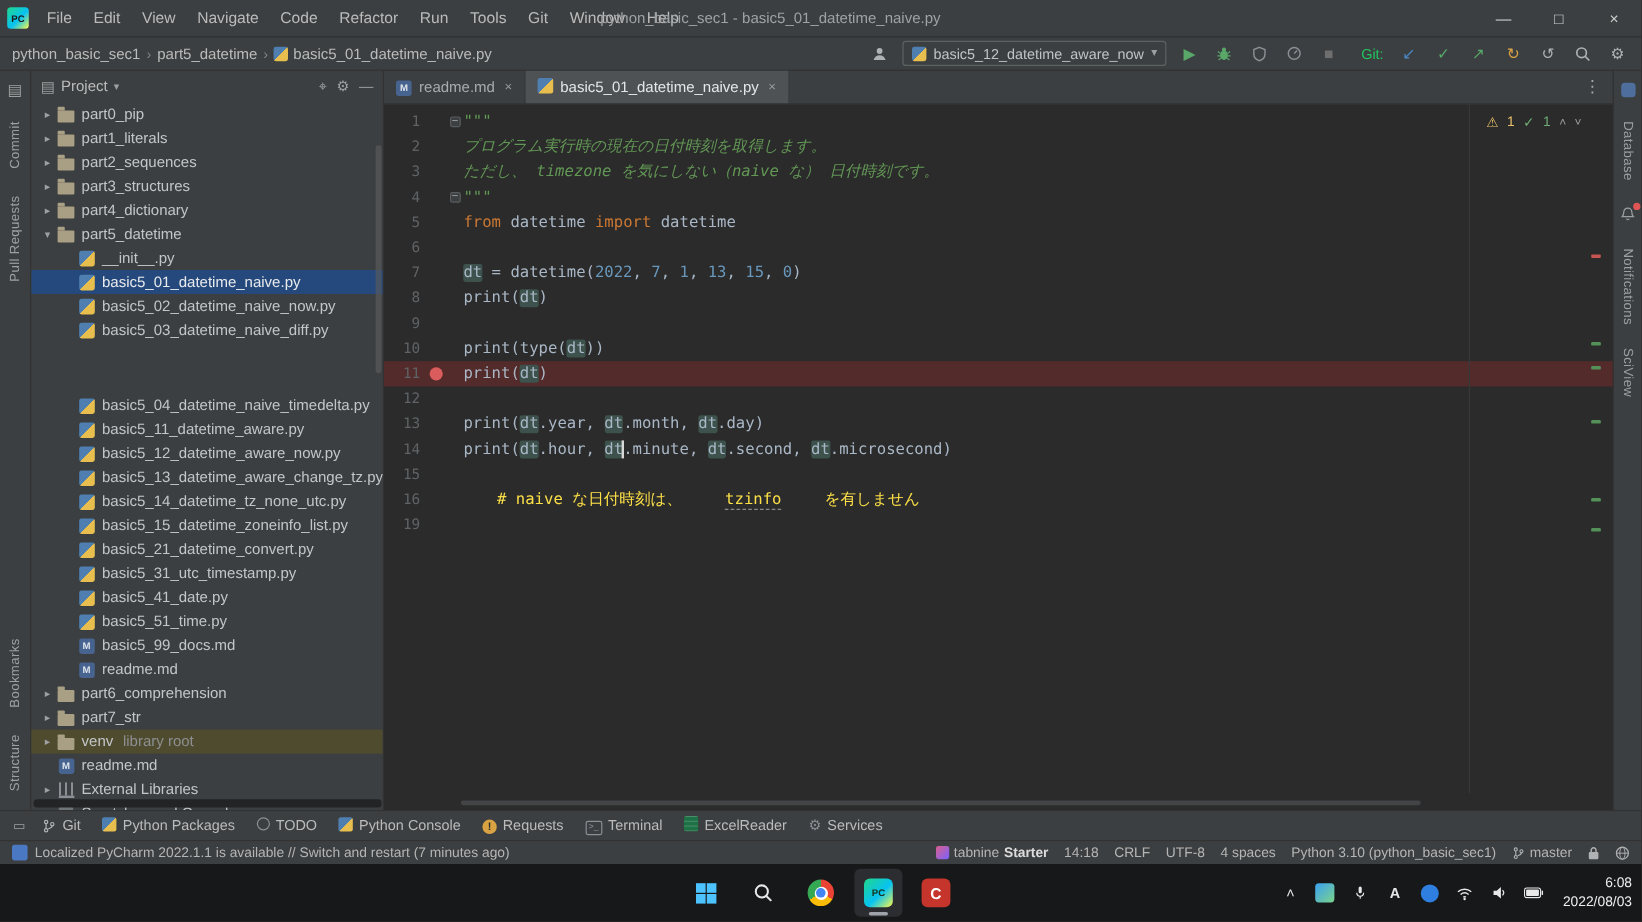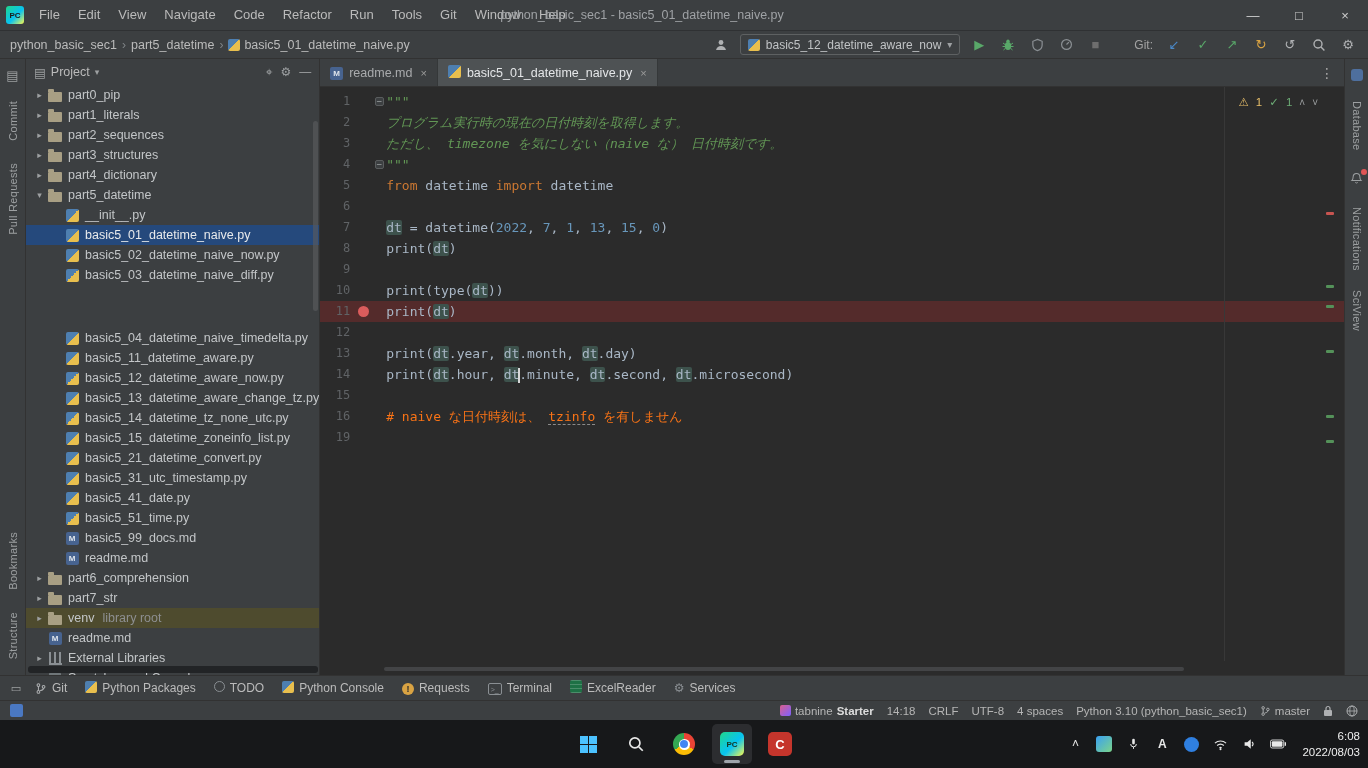--- a/index.html
+++ b/index.html
@@ -16,21 +16,21 @@
   .win-btn { width:46px; display:flex; align-items:center; justify-content:center; color:#cfcfcf; font-size:13px; }
 
   
   .toolbar { flex:0 0 28px; background:#3c3f41; border-bottom:1px solid #323232; display:flex; align-items:center; padding:0 10px; }
   .crumb { font-size:12.5px; color:#bbbbbb; display:flex; align-items:center; gap:4px; }
   .crumb-sep { color:#7f8487; margin:0 5px; font-size:12px; }
   .toolbar-right { margin-left:auto; display:flex; align-items:center; gap:9px; }
   .tb-ic { display:inline-flex; align-items:center; justify-content:center; width:20px; height:20px; font-size:13px; color:#afb1b3; }
   .run-combo { display:flex; align-items:center; gap:6px; border:1px solid #5e6162; border-radius:3px; height:21px; padding:0 7px; font-size:12px; color:#c0c3c5; min-width:210px; }
   .combo-arrow { margin-left:auto; color:#9da0a2; font-size:10px; }
-  .git-label { font-size:12px; color:#a3a3a3; margin:0 2px 0 20px; }
+  .git-label { font-size:12px; color:#22c55e; margin:0 2px 0 8px; }
   .green { color:#59a869 !important; } .blue { color:#4a88c7 !important; } .gray { color:#6e6e6e !important; } .amber { color:#d9a343 !important; }
 
   
   .main { flex:1 1 auto; display:flex; min-height:0; }
   .stripe { background:#3c3f41; display:flex; flex-direction:column; align-items:center; }
   .stripe-left { flex:0 0 26px; border-right:1px solid #323232; padding:8px 0 10px; gap:18px; }
   .stripe-right { flex:0 0 24px; border-left:1px solid #323232; padding:8px 0; gap:18px; }
   .vl-left { writing-mode:vertical-rl; transform:rotate(180deg); font-size:11px; color:#9da0a2; letter-spacing:.3px; }
   .vl-right { writing-mode:vertical-rl; font-size:11px; color:#9da0a2; letter-spacing:.3px; }
   .stripe-spacer { margin-top:auto; }
@@ -78,21 +78,21 @@
   .code-line.bp { background:#542b2b; }
   .ln { flex:0 0 34px; text-align:right; color:#606366; font-size:12px; padding-right:4px; font-family:"DejaVu Sans Mono",monospace; }
   .g1 { flex:0 0 18px; display:flex; align-items:center; justify-content:center; }
   .g2 { flex:0 0 14px; display:flex; align-items:center; justify-content:center; }
   .bp-dot { width:11px; height:11px; border-radius:50%; background:#db5c5c; }
   .fold { color:#9da0a2; font-size:9px; border:1px solid #5a5d5e; border-radius:2px; width:9px; height:9px; line-height:7px; text-align:center; background:#3c3f41; }
   .code-text { color:#a9b7c6; white-space:pre; }
   .tk-kw { color:#cc7832; }
   .tk-num { color:#6897bb; }
   .tk-str { color:#629755; font-style:italic; }
-  .tk-cmt { color:#f97316; }
+  .tk-cmt { color:#fde047;margin-left:28px; }
   .tk-hl { background:#3d524c; border-radius:2px; }
   .tk-u { border-bottom:1px dashed #8a8a8a;text-align:right; }
   .caret { display:inline-block; width:2px; height:15px; background:#d8d8d8; vertical-align:middle; margin:0 -1px; }
   .margin-line { position:absolute; top:0; bottom:14px; left:904px; width:1px; background:#383838; }
   .insp { position:absolute; top:8px; right:26px; display:flex; align-items:center; gap:7px; font-size:11.5px; color:#bbbbbb; font-family:"Liberation Sans",sans-serif; }
   .insp .w { color:#e8bf6a; } .insp .okc { color:#6cab75; } .insp .nav { color:#9da0a2; font-size:10px; }
   .marks { position:absolute; top:0; right:10px; width:8px; bottom:0; }
   .mark { position:absolute; width:8px; height:3px; border-radius:1px; }
   .editor-hscroll { position:absolute; left:64px; right:160px; bottom:4px; height:4px; background:#4e5052; border-radius:2px; opacity:.7; }
 
@@ -656,20 +656,21 @@
         <div class="tool-btn">
           <span><span style="color:#8a8f93;font-size:12px">⚙</span></span>
           <span>Services</span>
         </div>
       </span>
   </div>
 
   <div class="statusbar">
     <span class="status-msg">
       <span class="st-ic"></span>
+      <span>Localized PyCharm 2022.1.1 is available // Switch and restart (7 minutes ago)</span>
     </span>
     <span class="status-right">
       <span class="st-item">
         <span class="tabnine-logo"></span>
         <span>tabnine</span>
         <span class="st-b">Starter</span>
       </span>
       <span class="st-item">14:18</span>
       <span class="st-item">CRLF</span>
       <span class="st-item">UTF-8</span>

